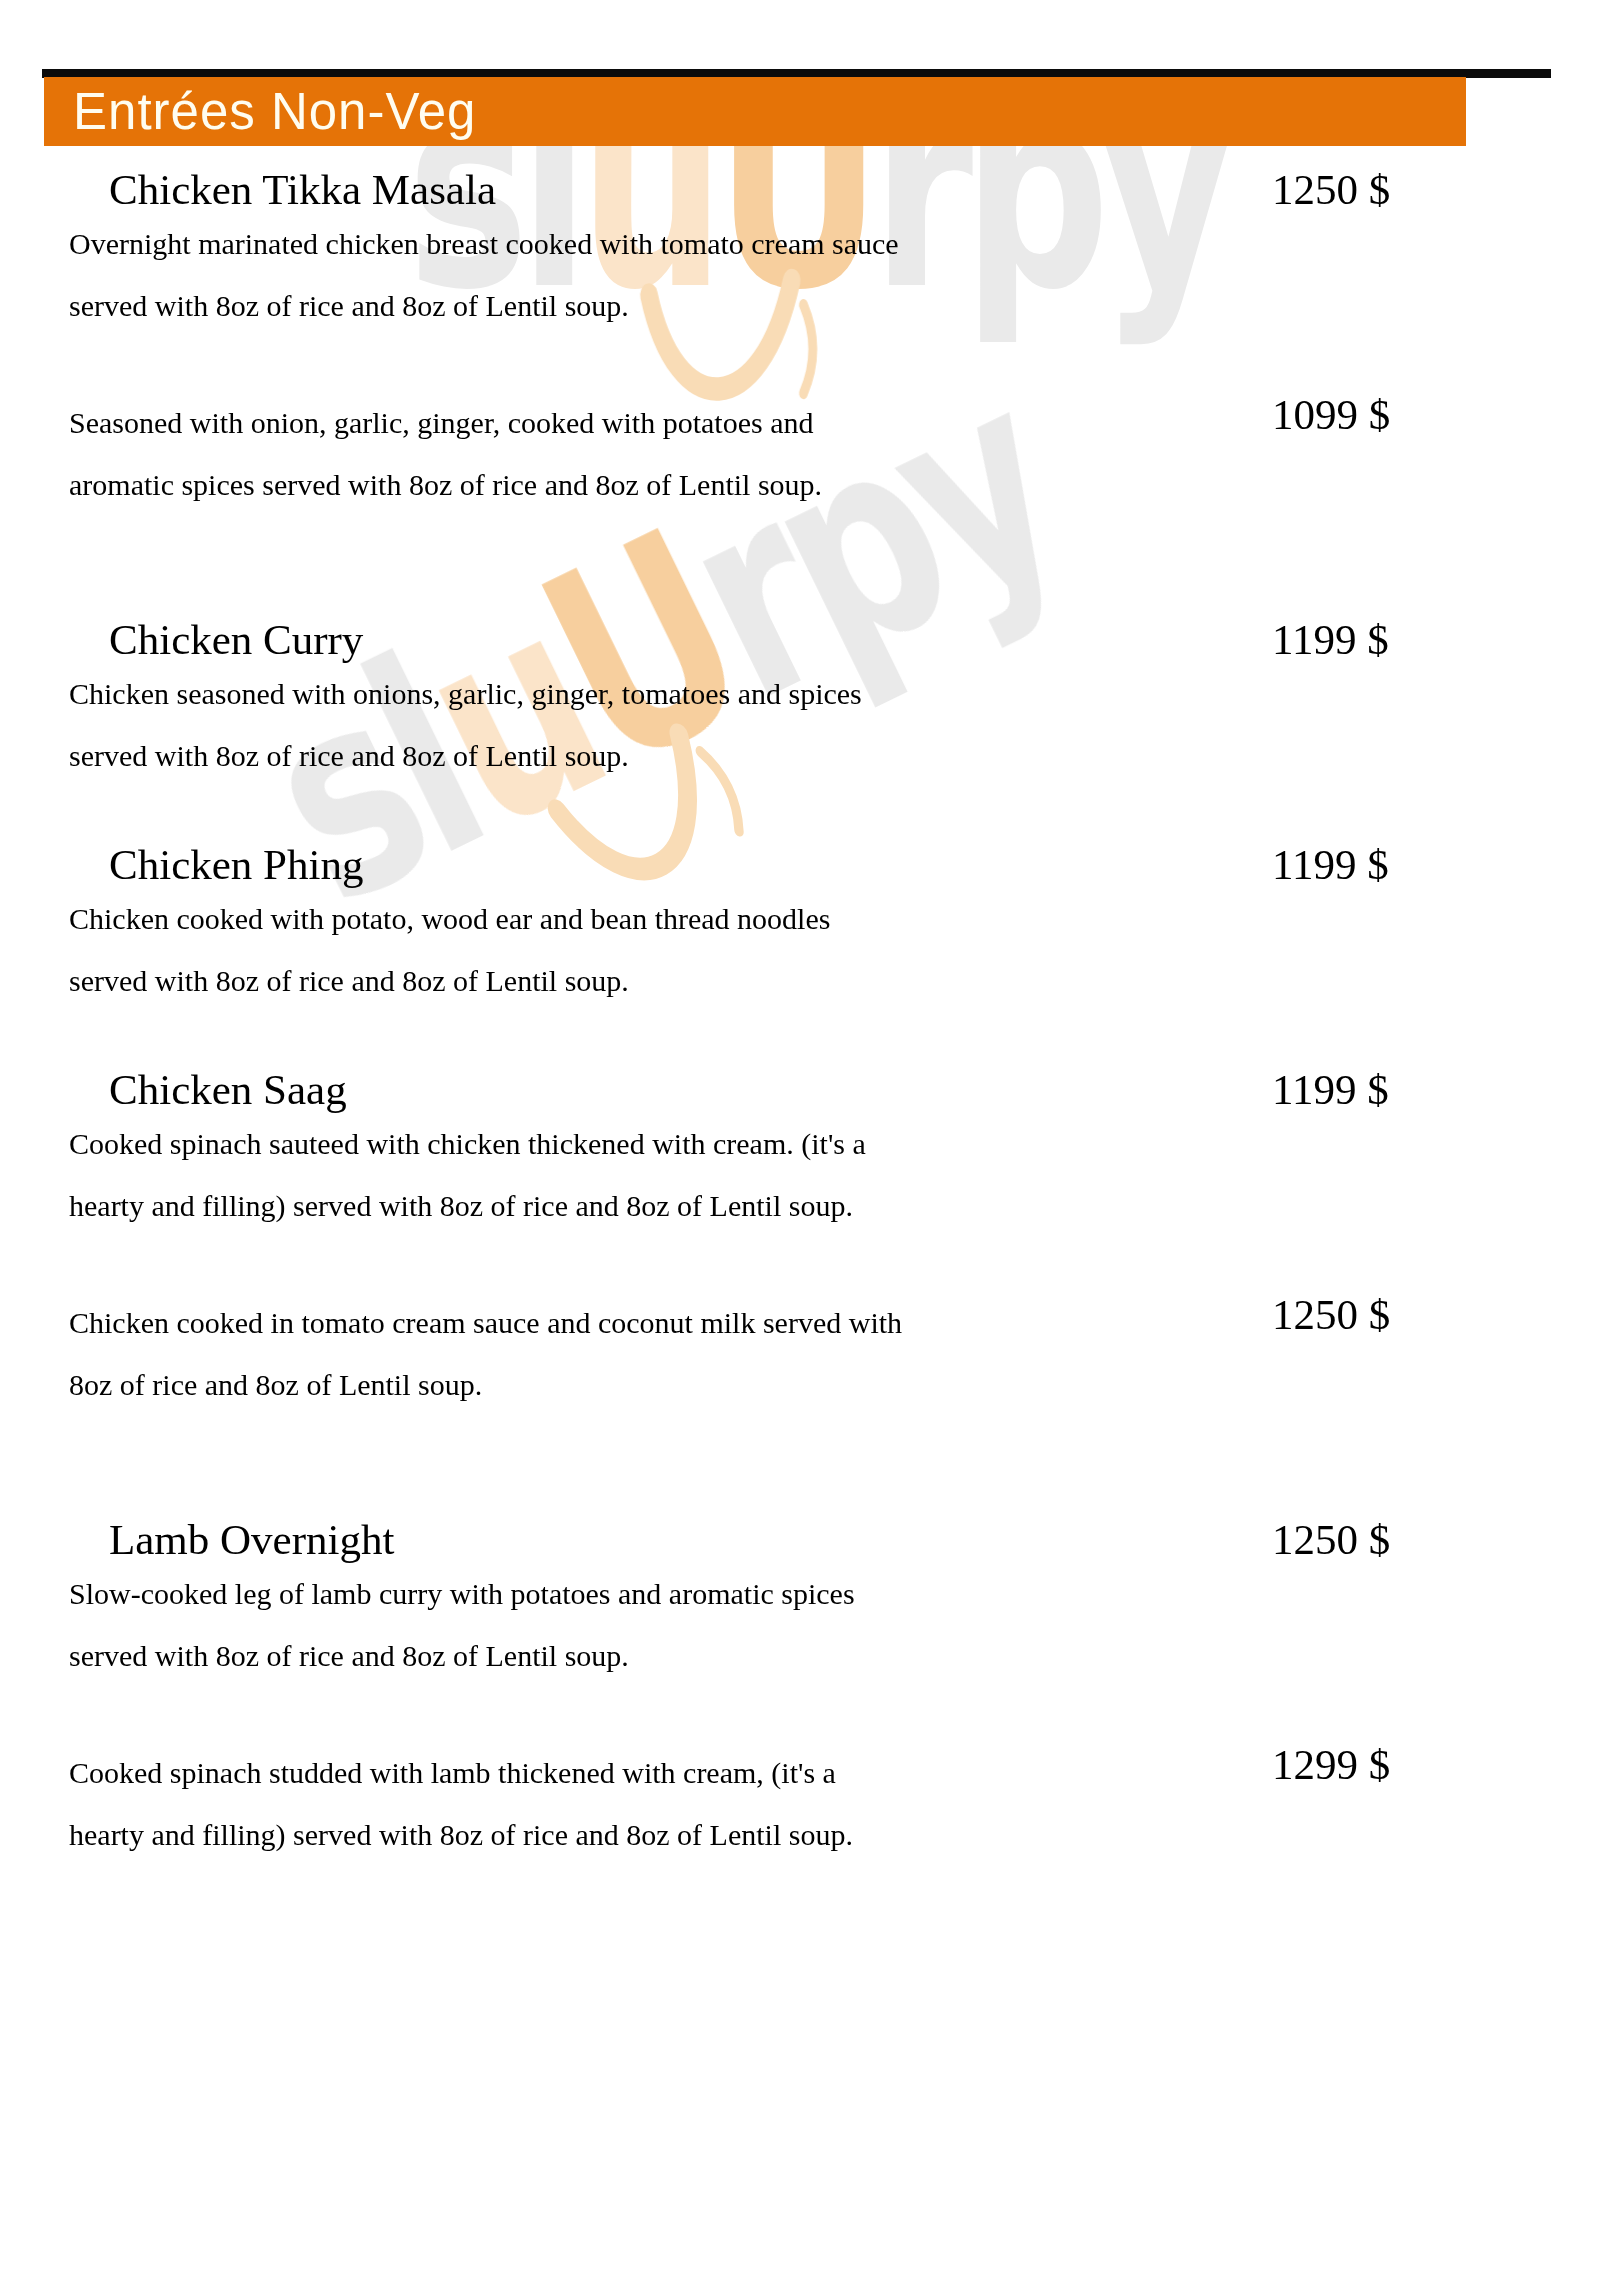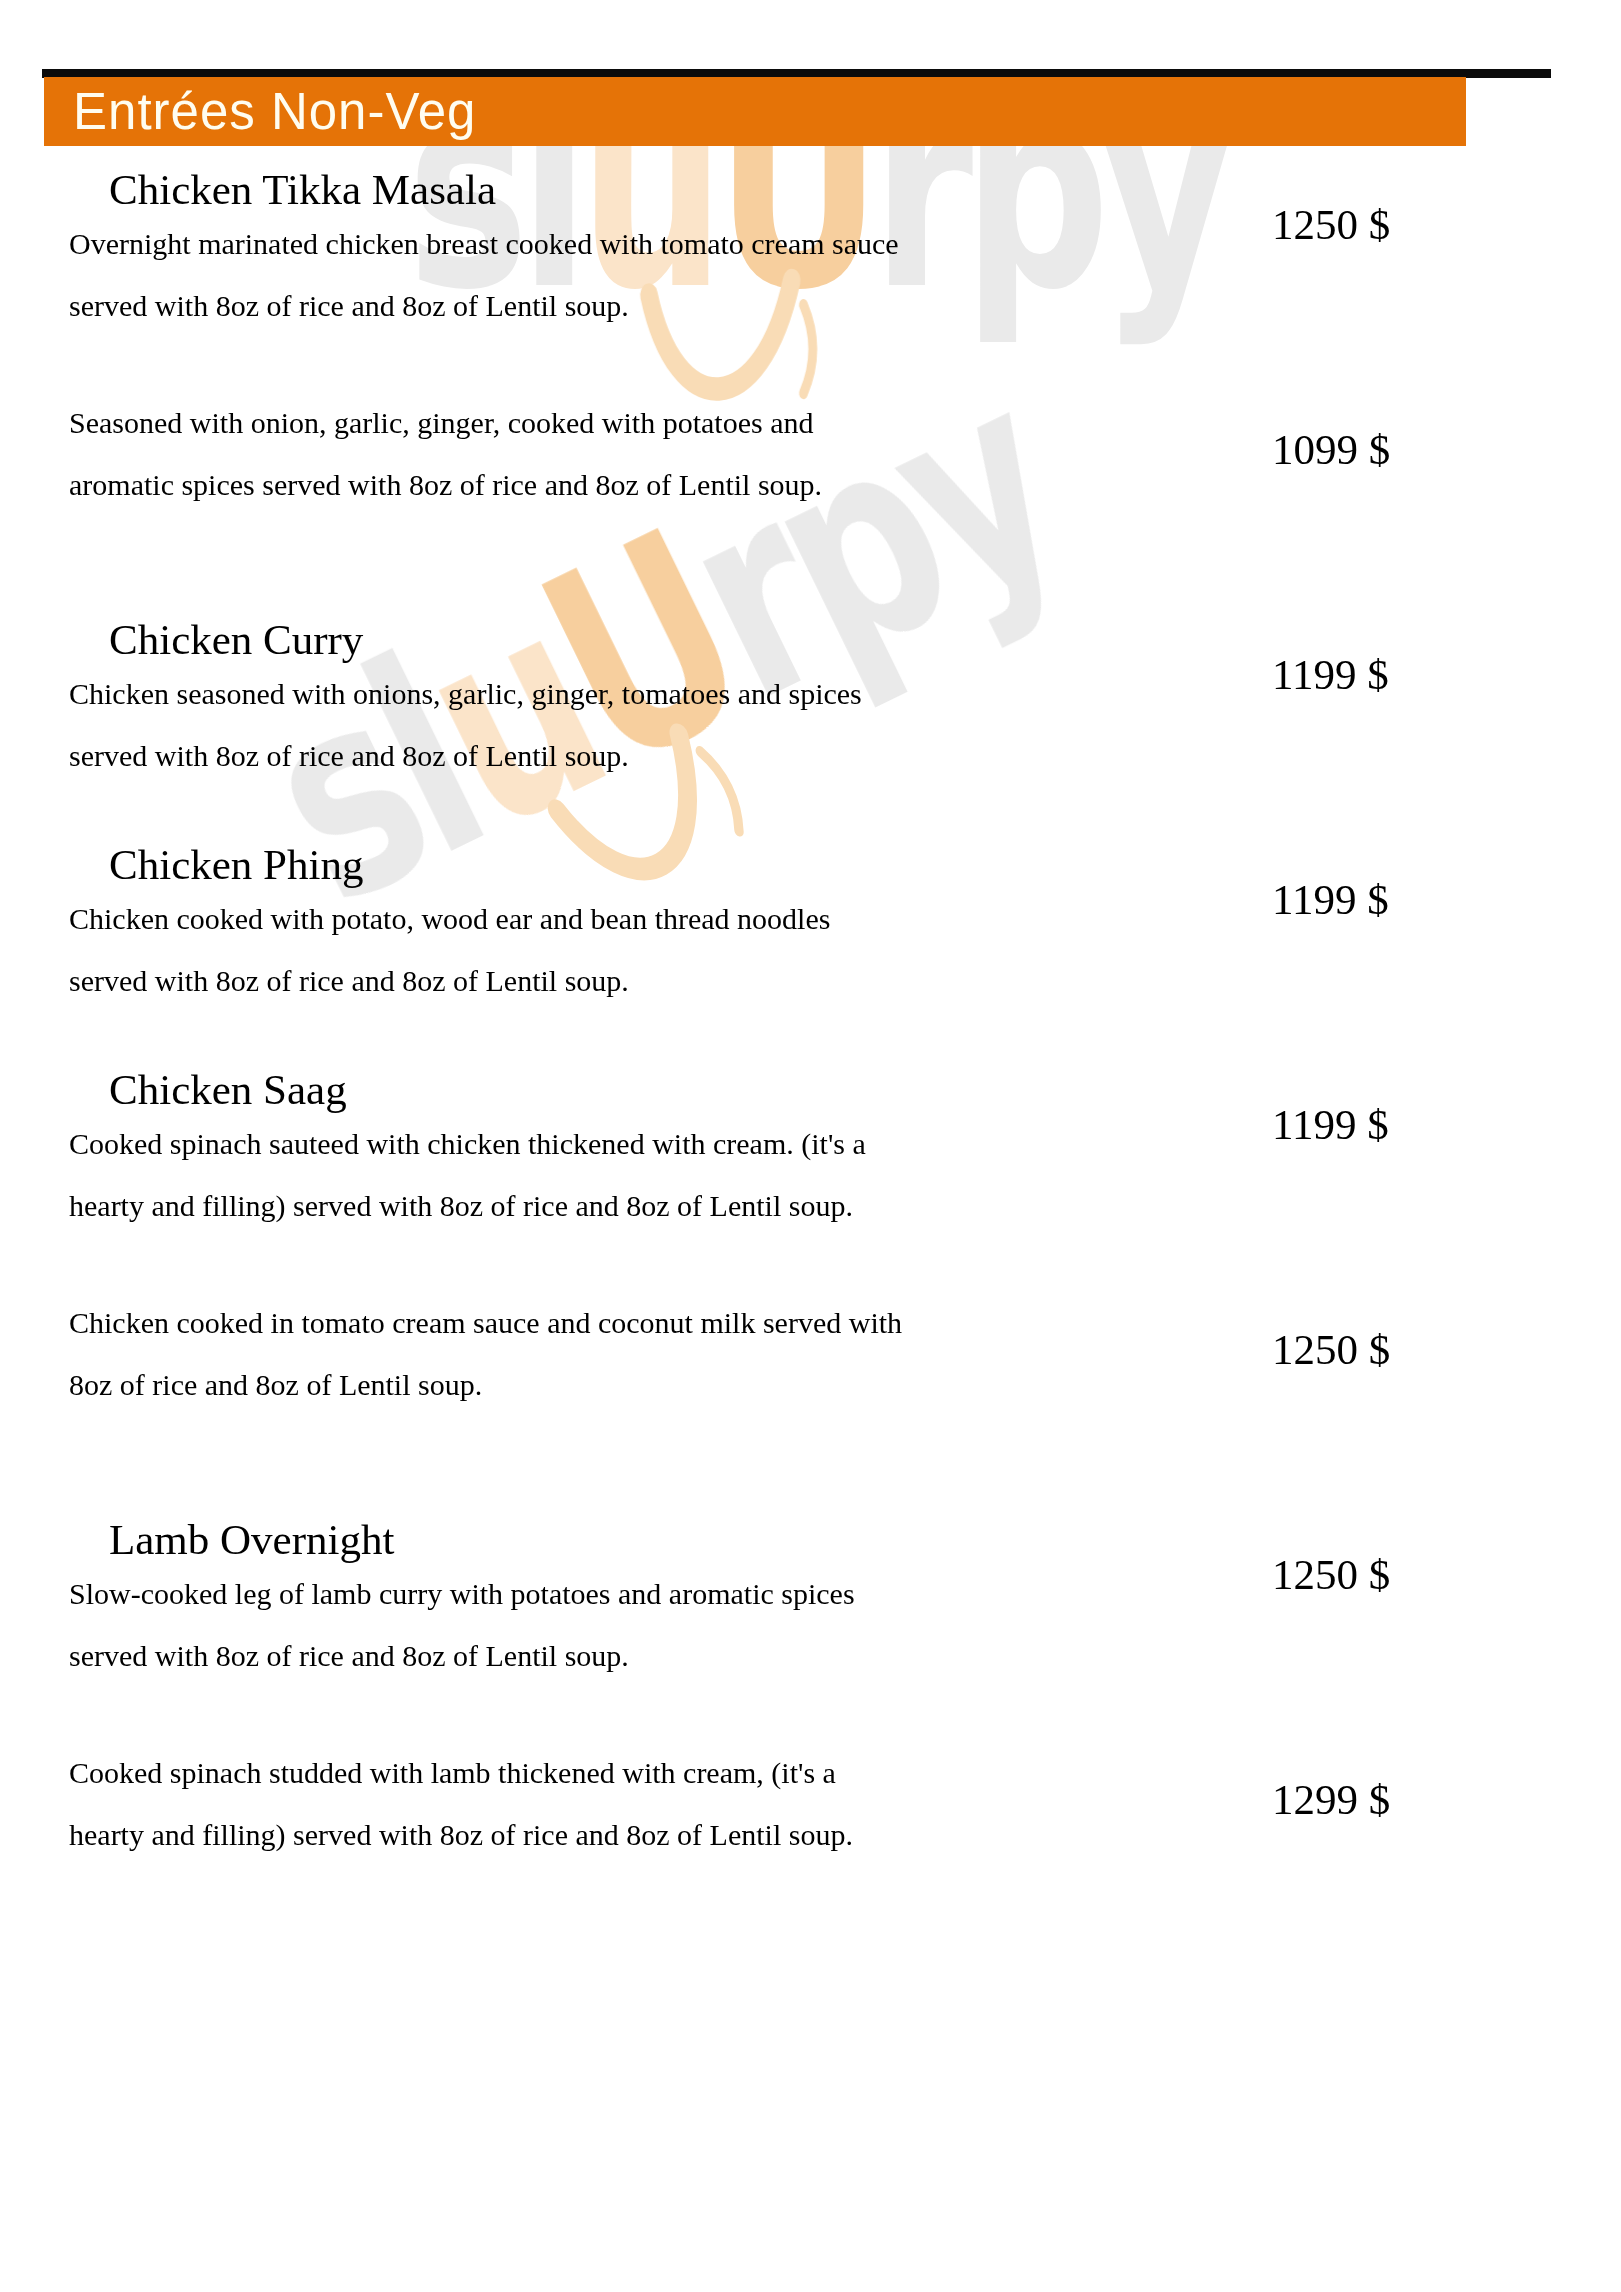--- a/index.html
+++ b/index.html
@@ -33,21 +33,21 @@
   }
   .header-bar .title {
     font-family:"Liberation Sans", sans-serif; font-weight:400;
     font-size:51px; line-height:1; color:#fffdf0; letter-spacing:1px;
   }
 
   
   .menu { position:absolute; left:69px; top:167px; width:1490px; z-index:1; }
   .item { position:relative; height:225px; }
   .item-name  { font-size:43px; line-height:46px;margin-left:40px; }
-  .item-price { position:absolute; left:1203px; top:0; font-size:43px; line-height:46px;margin-top:35px; }
+  .item-price { position:absolute; left:1203px; top:0; font-size:43px; line-height:46px; }
   .item-desc  { font-size:30px; line-height:62px; white-space:pre-line; }
 
   
   .bottom-rule {
     position:absolute; left:44px; top:2283px; width:1505px; height:8.8px;
     border-top:2px solid #8d8d8d; background:#101010; box-sizing:border-box; z-index:2;
   }
 </style>
 </head>
 <body>

